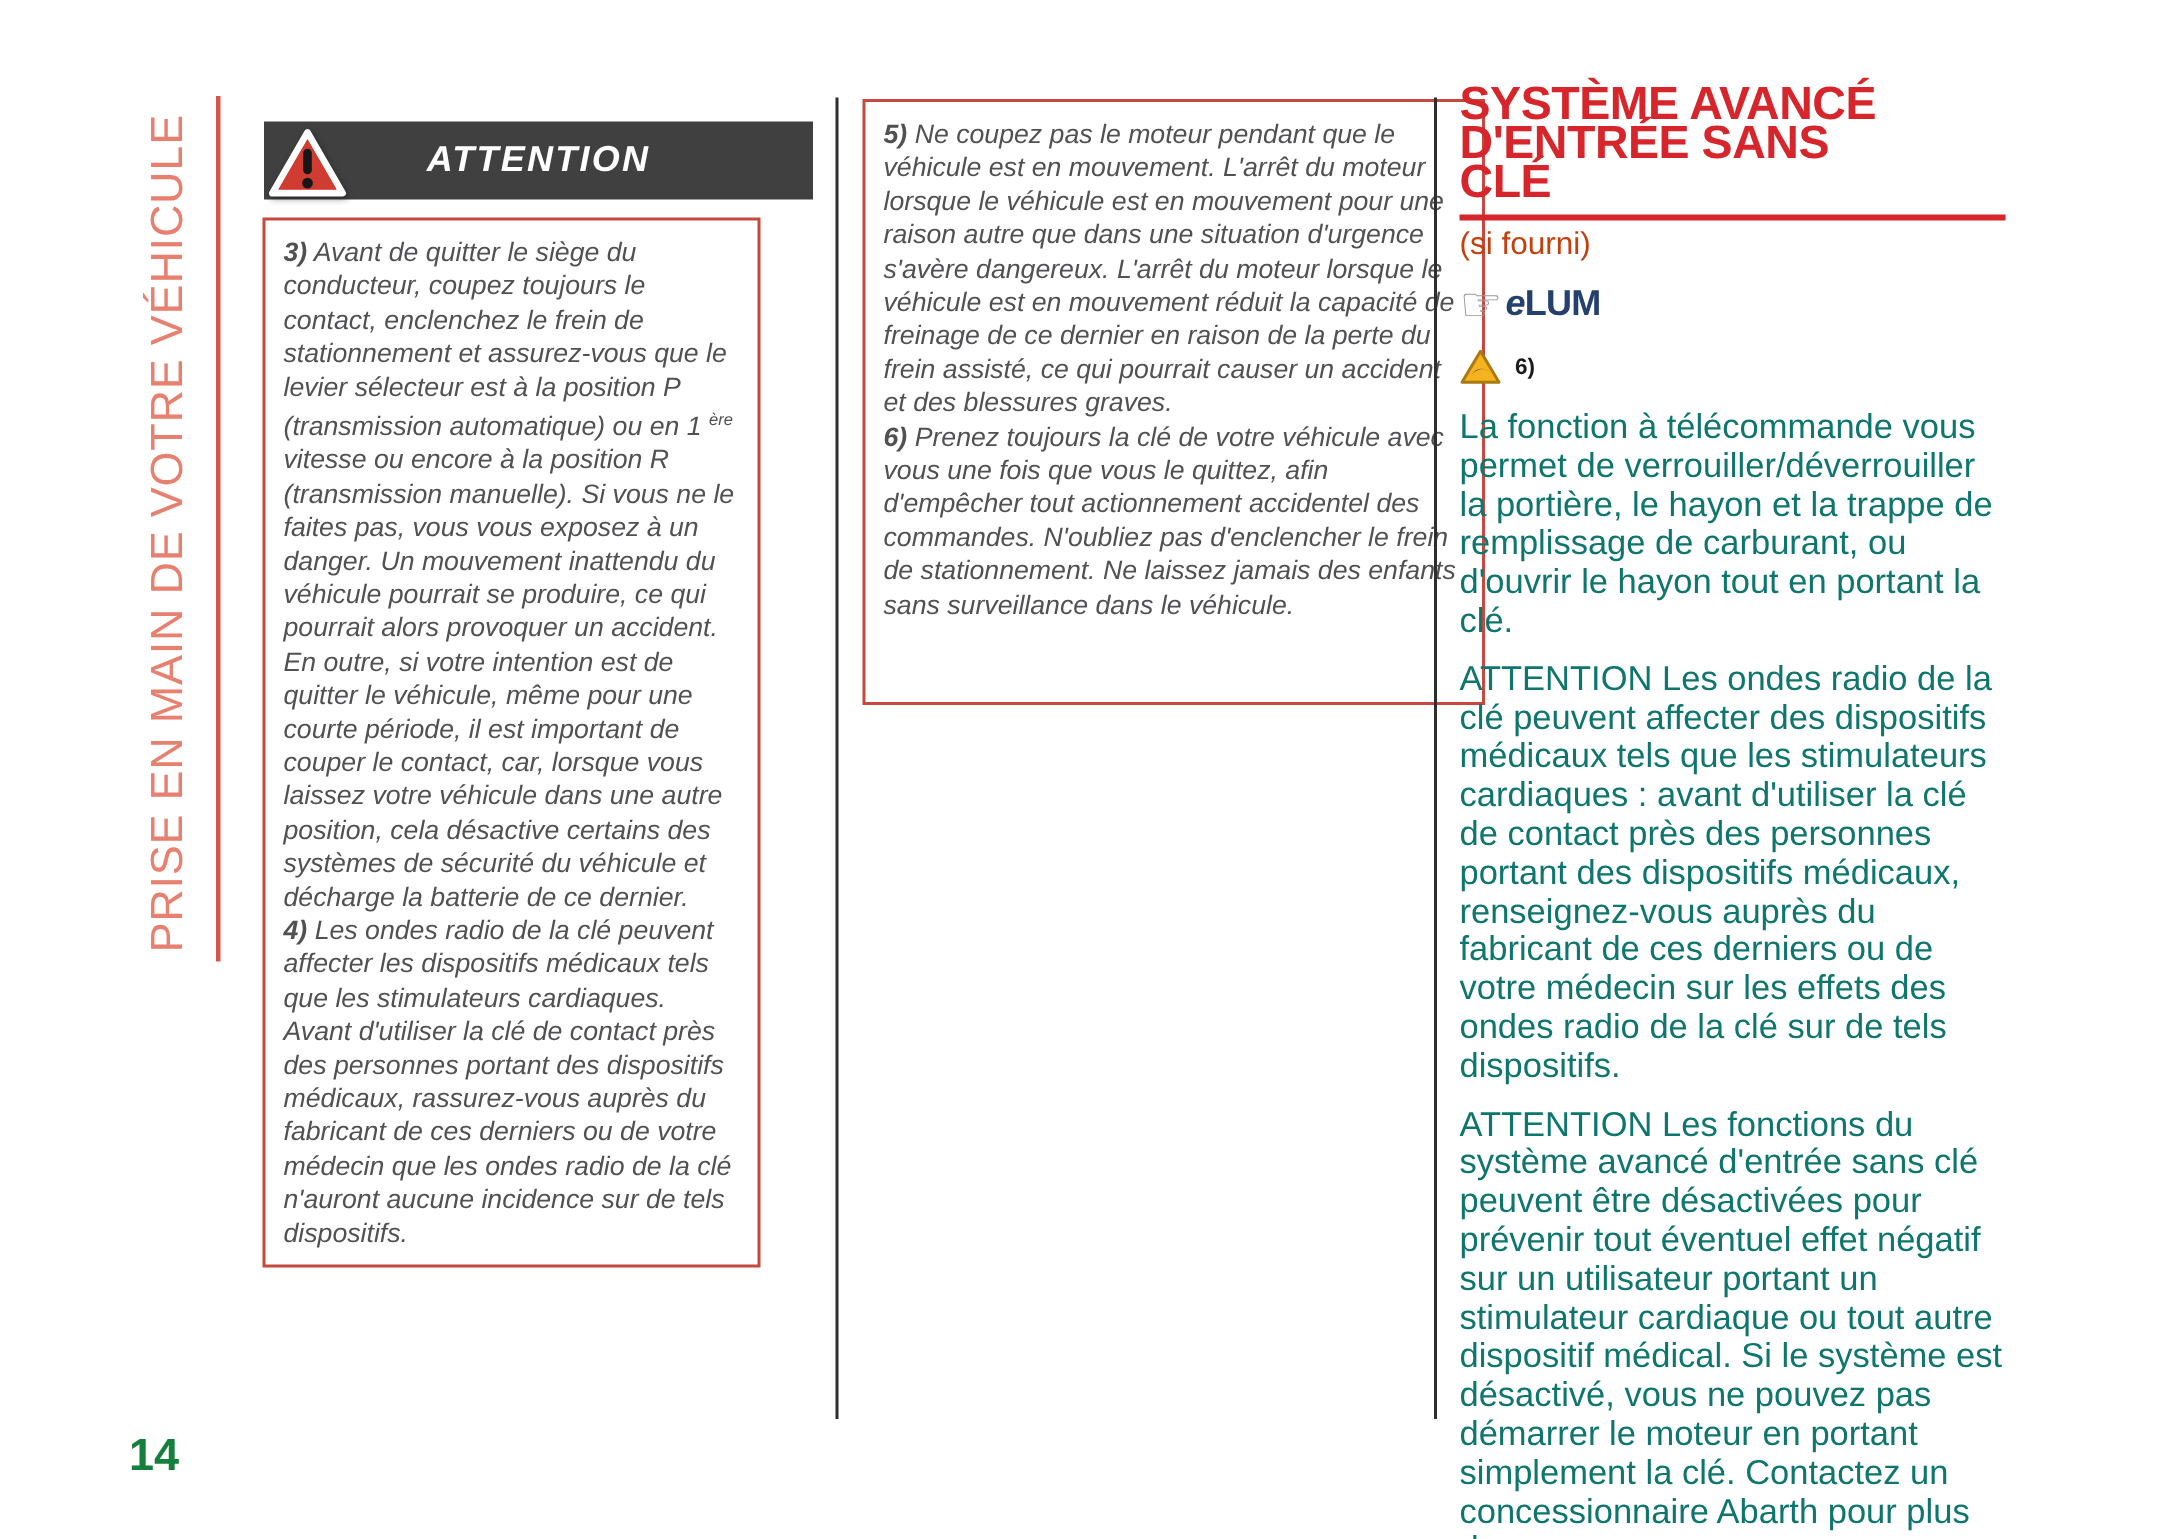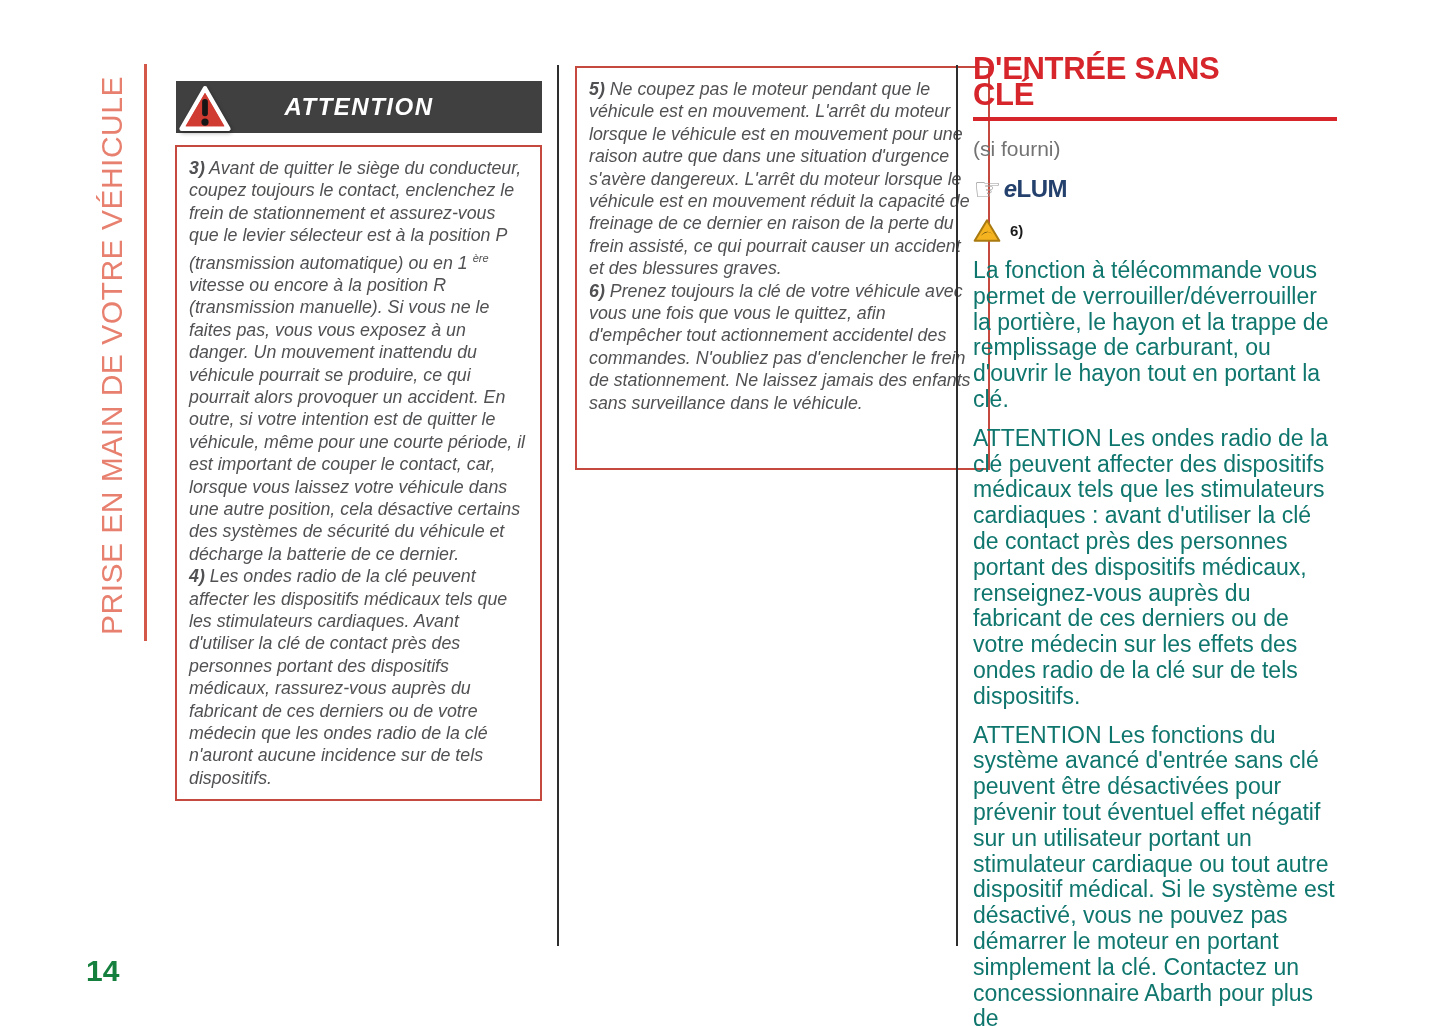--- a/index.html
+++ b/index.html
@@ -26,37 +26,37 @@
   }
   .warn-tri{
     position:absolute;left:178px;top:83px;width:54px;height:52px;
     filter:drop-shadow(1px 2px 2px rgba(0,0,0,.35));
   }
   .red-box{
     position:absolute;border:2px solid #c6493f;background:#ffffff;
     box-sizing:border-box;padding:10px 12px;
     font-style:italic;color:#515154;font-size:17.8px;line-height:22.4px;
   }
-  .box-1{left:175px;top:145px;width:367px;min-height:628px;}
+  .box-1{left:175px;top:145px;width:332px;min-height:628px;}
   .box-2{left:575px;top:66px;width:415px;min-height:404px;}
   .red-box b{font-weight:bold;}
   .red-box sup{font-size:11px;}
   
   .divider{position:absolute;top:65px;width:2px;height:881px;background:#2e2e2e;}
   .divider-1{left:557px;}
   .divider-2{left:956px;}
   
   .col3{position:absolute;left:973px;top:56px;width:366px;}
   .section-title{
     margin:0;color:#d6252b;font-size:31px;line-height:26px;font-weight:bold;
     letter-spacing:-.3px;width:320px;
   }
   .section-title span{display:block;}
   .title-rule{margin-top:9px;width:364px;height:4px;background:#d6252b;}
-  .subtitle{margin-top:16px;font-size:21px;color:#737373;}
+  .subtitle{margin-top:4px;font-size:21px;color:#c2410c;}
   .elum-row{margin-top:10px;display:flex;align-items:center;height:36px;}
   .hand-glyph{
     font-family:"DejaVu Sans", sans-serif;font-size:32px;color:#9a9a9a;line-height:1;
   }
   .elum-label{margin-left:2px;color:#24406d;font-size:24px;font-weight:bold;letter-spacing:-.5px;}
   .elum-label .e{font-style:italic;font-weight:bold;}
   .caution-row{margin-top:8px;display:flex;align-items:center;height:30px;}
   .caution-ref{margin-left:9px;font-size:15px;font-weight:bold;color:#1a1a1a;}
   .body-par{margin:0 0 13px 0;font-size:23px;line-height:25.8px;color:#0f766e;}
   .par-1{margin-top:13px;}
@@ -96,20 +96,21 @@
     <span><b class="num">5)</b>
       <span>Ne coupez pas le moteur pendant que le véhicule est en mouvement. L'arrêt du moteur lorsque le véhicule est en mouvement pour une raison autre que dans une situation d'urgence s'avère dangereux. L'arrêt du moteur lorsque le véhicule est en mouvement réduit la capacité de freinage de ce dernier en raison de la perte du frein assisté, ce qui pourrait causer un accident et des blessures graves.</span></span><br>
     <span><b class="num">6)</b>
       <span>Prenez toujours la clé de votre véhicule avec vous une fois que vous le quittez, afin d'empêcher tout actionnement accidentel des commandes. N'oubliez pas d'enclencher le frein de stationnement. Ne laissez jamais des enfants sans surveillance dans le véhicule.</span></span>
   </div>
 
   <div class="divider divider-2"></div>
 
   <div class="col3">
     <h1 class="section-title">
+      <span>SYSTÈME AVANCÉ</span>
       <span>D'ENTRÉE SANS</span>
       <span>CLÉ</span>
     </h1>
     <div class="title-rule"></div>
     <div class="subtitle">(si fourni)</div>
 
     <div class="elum-row">
       <span class="hand-glyph">☞</span>
       <span class="elum-label"><span class="e">e</span><span>LUM</span></span>
     </div>

